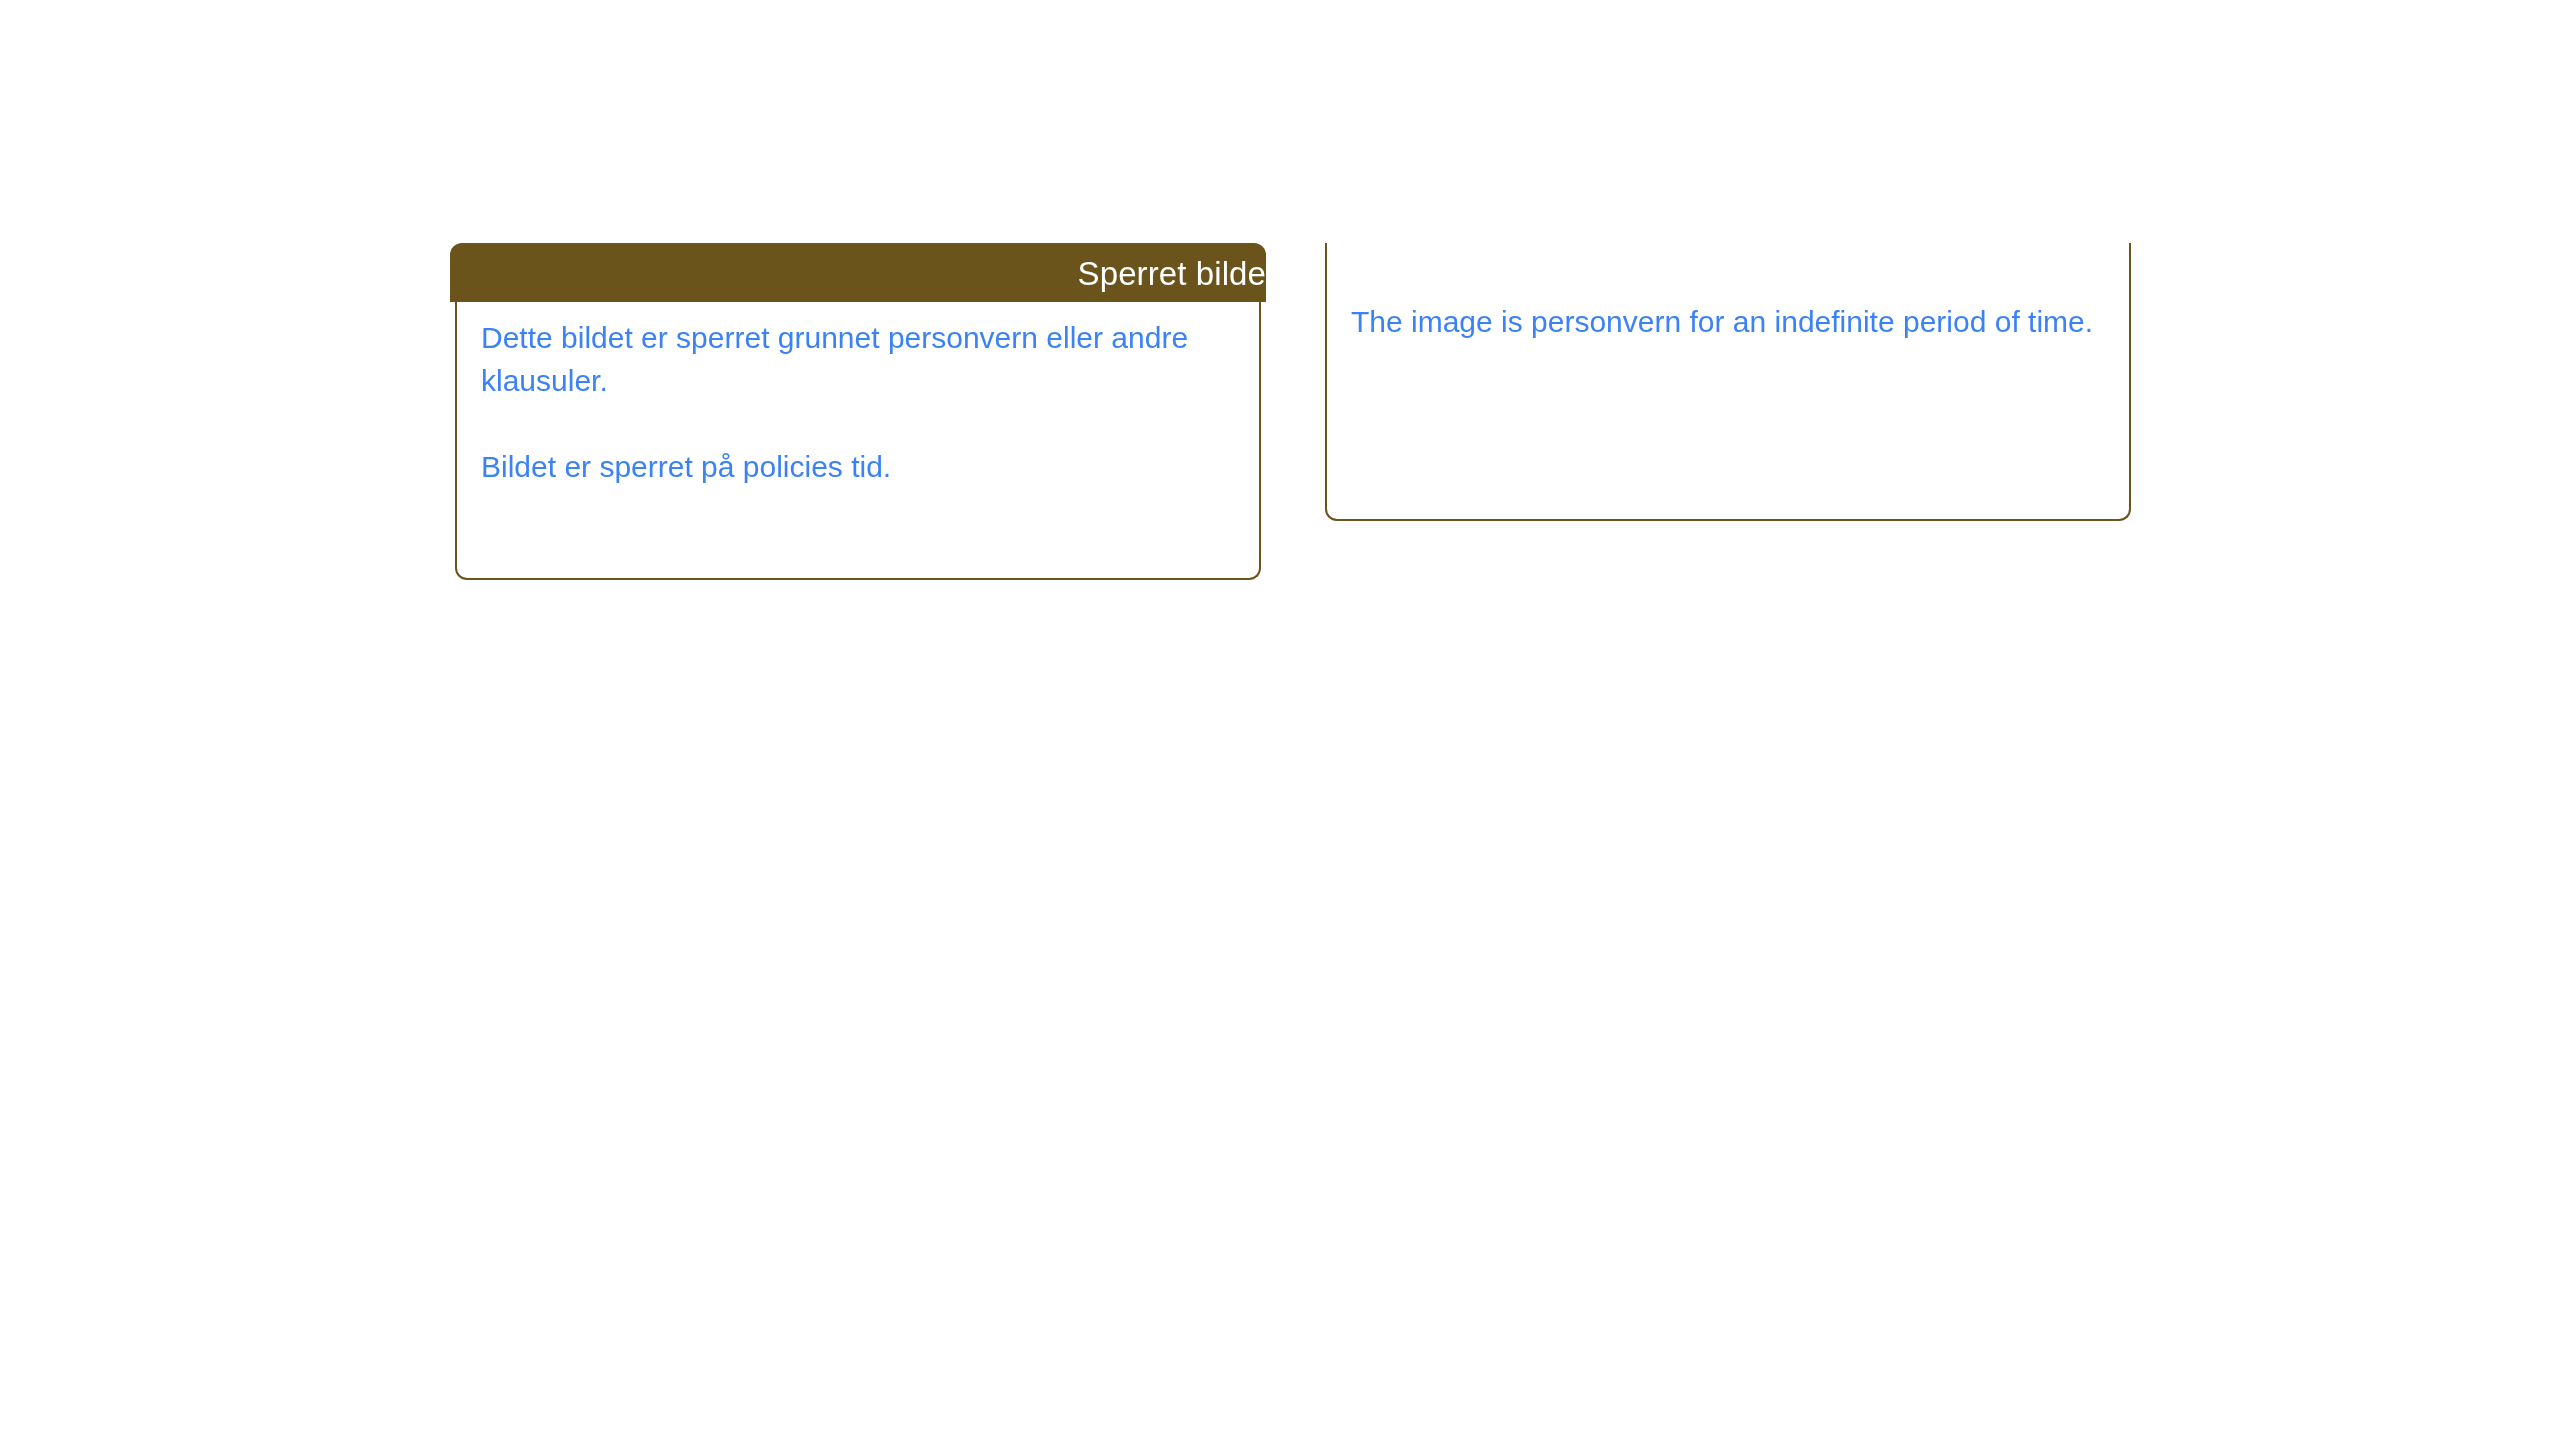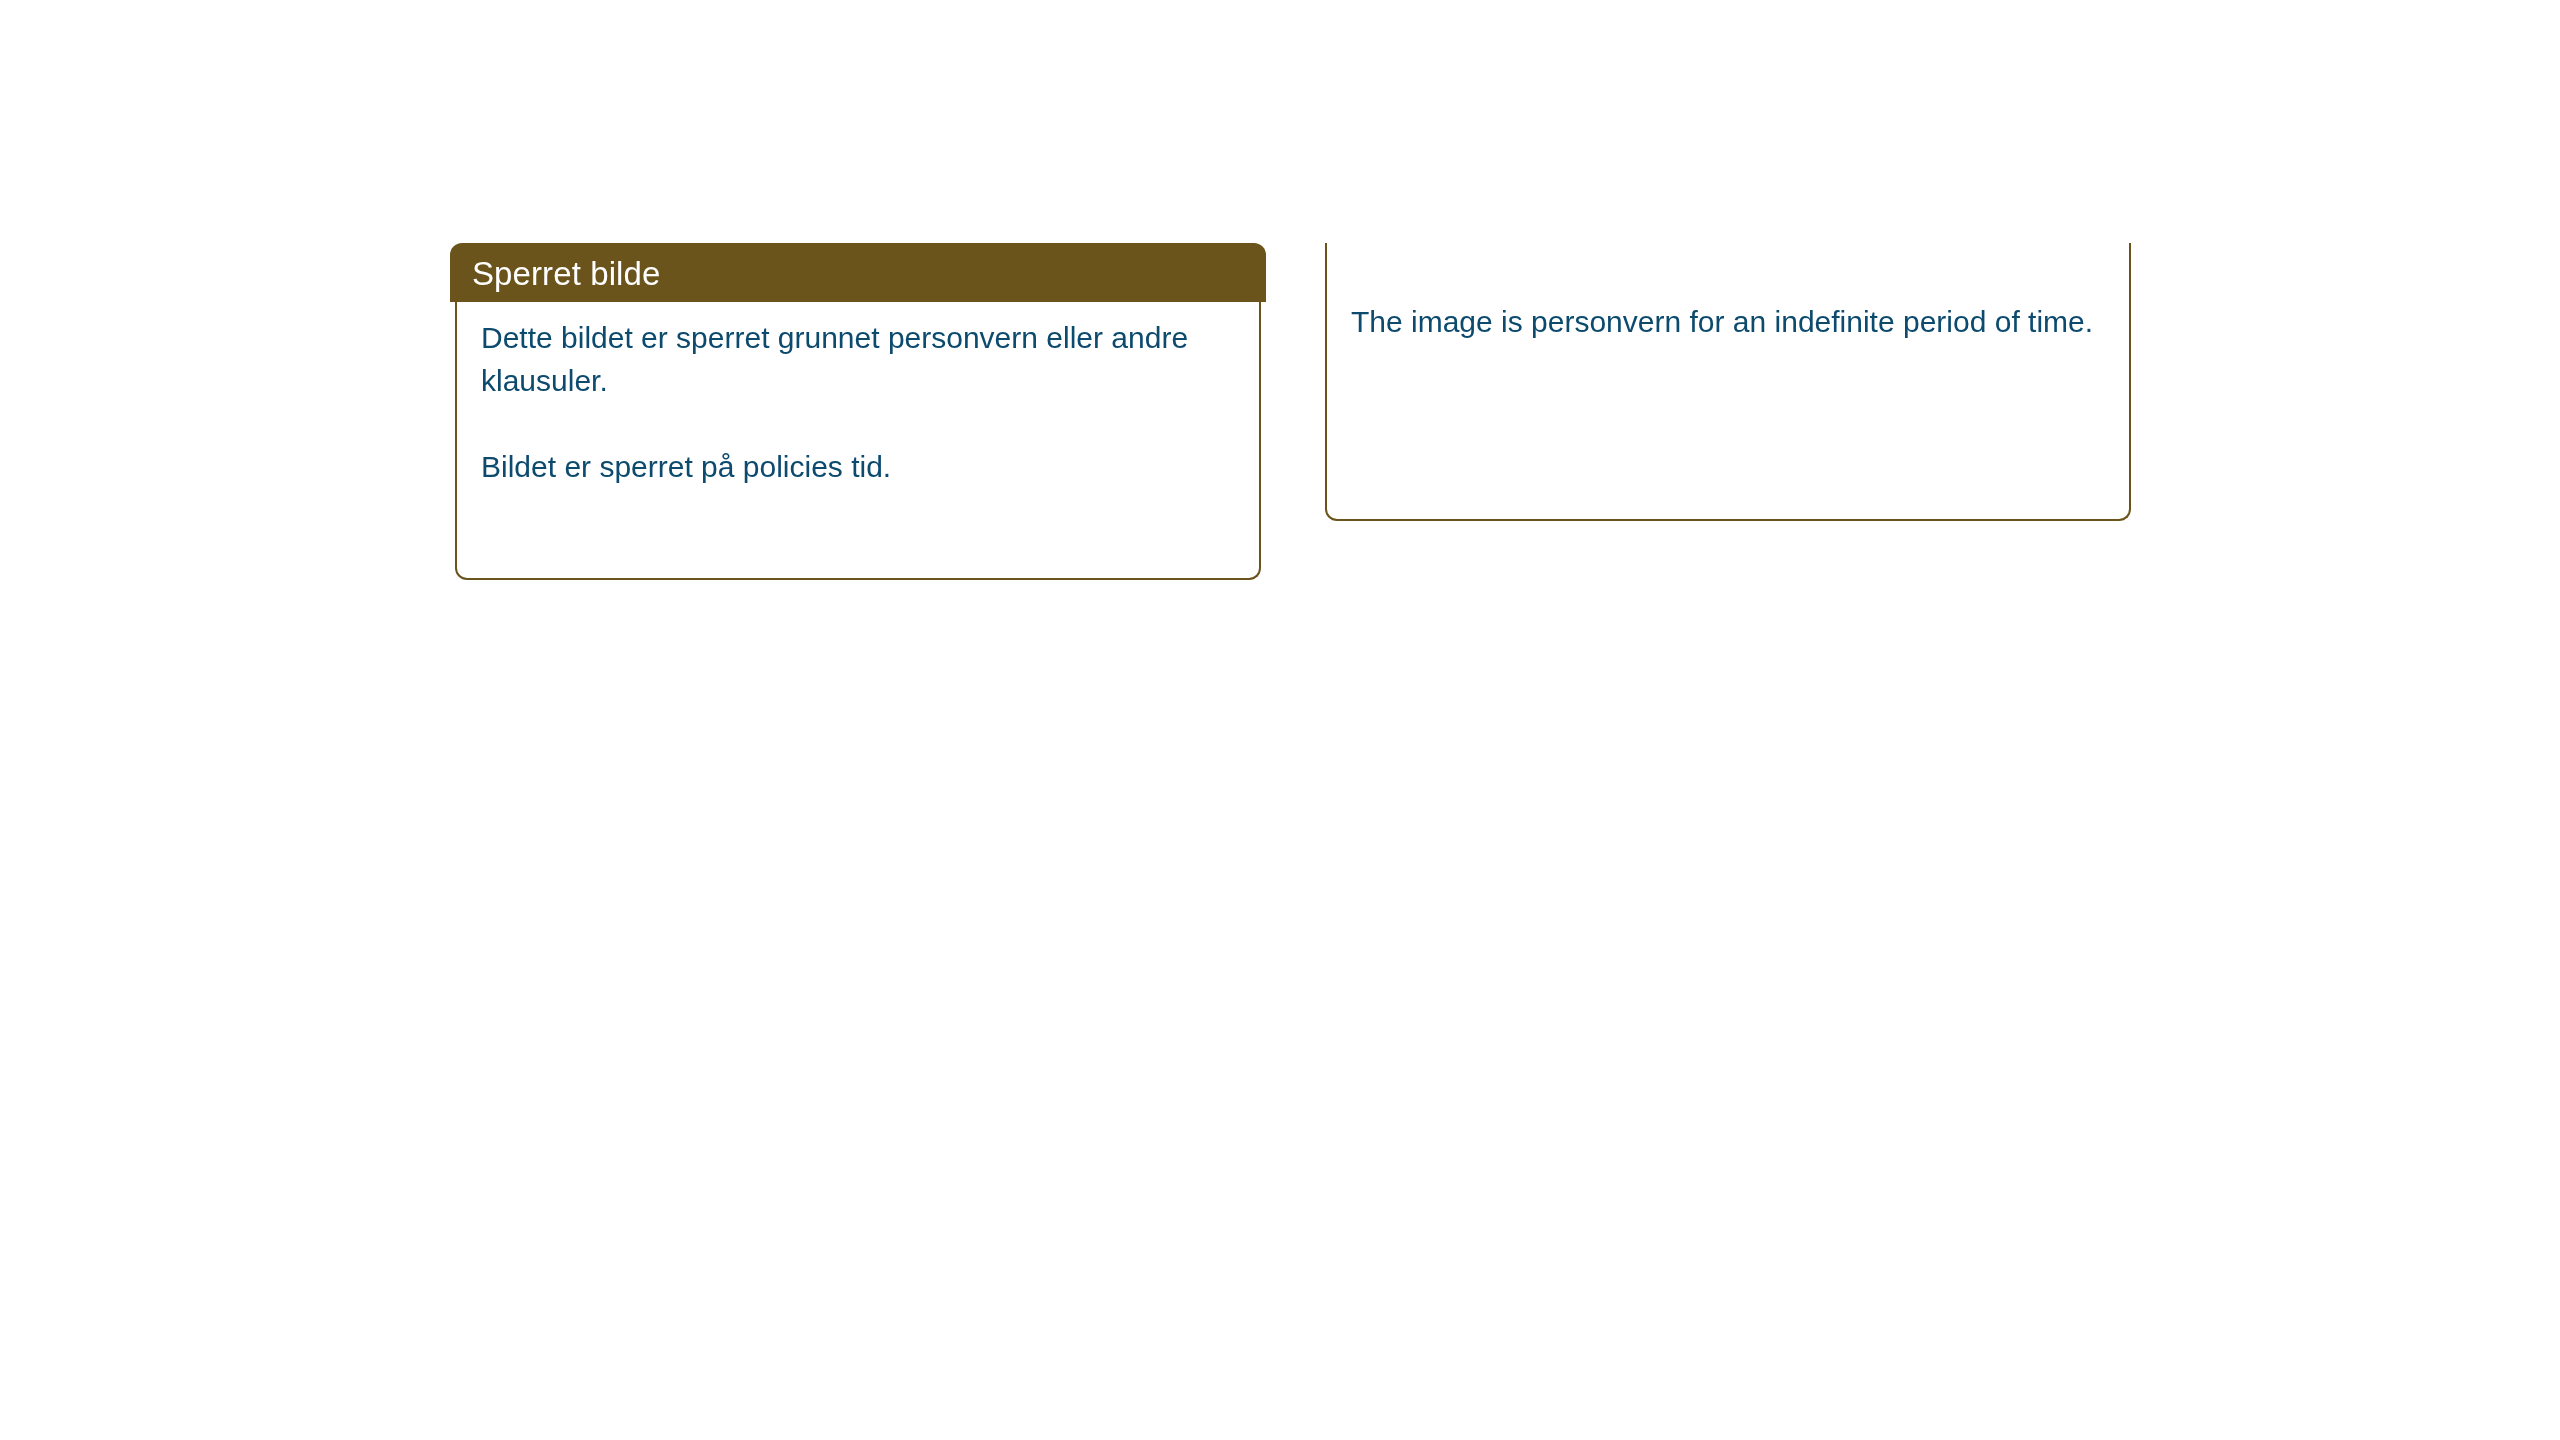--- a/index.html
+++ b/index.html
@@ -34,20 +34,21 @@
   .card-header {
     background: #6b541b;
     border-radius: 12px 12px 0 0;
     height: 59px;
     box-sizing: border-box;
     padding: 4px 0 0 22px;
     display: flex;
     align-items: center;
     position: relative;
     z-index: 2;
+    justify-content: flex-end;
   }
 
   .card-title {
     color: #ffffff;
     font-size: 33px;
     line-height: 1.1;
     font-weight: normal;
     letter-spacing: 0.1px;
     white-space: nowrap;
   }
@@ -59,21 +60,21 @@
     border-radius: 0 0 12px 12px;
     box-sizing: border-box;
     margin: 0 5px;
     padding: 14px 24px 28px 24px;
     min-height: 278px;
     position: relative;
     z-index: 1;
   }
 
   .card-paragraph {
-    color: #0c4a6e;
+    color: #3b82f6;
     font-size: 30px;
     line-height: 43px;
     margin: 0;
     white-space: pre-line;
   }
 
   .paragraph-gap {
     height: 43px;
   }
 </style>

